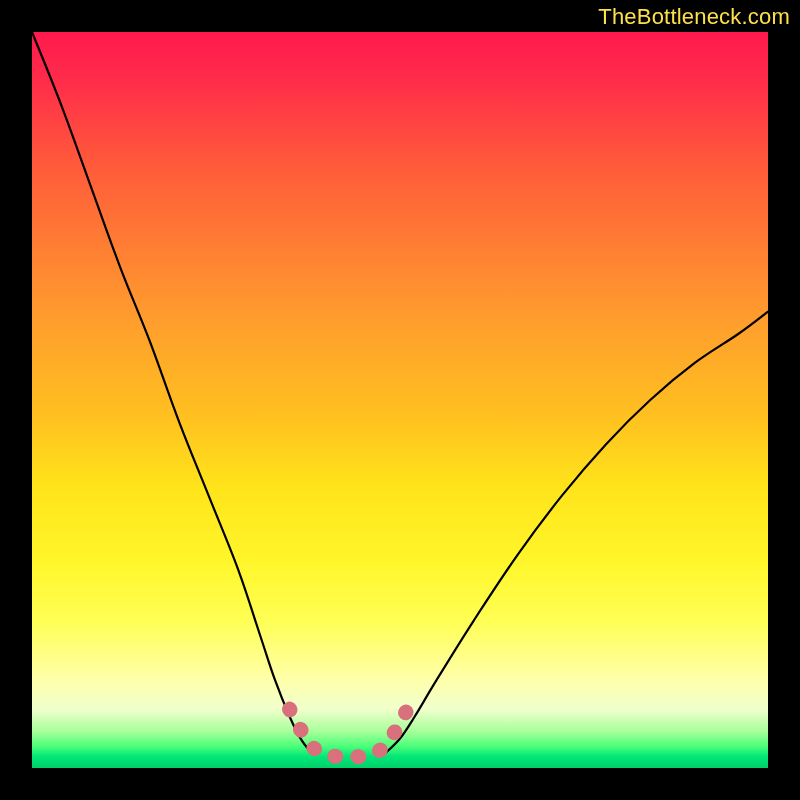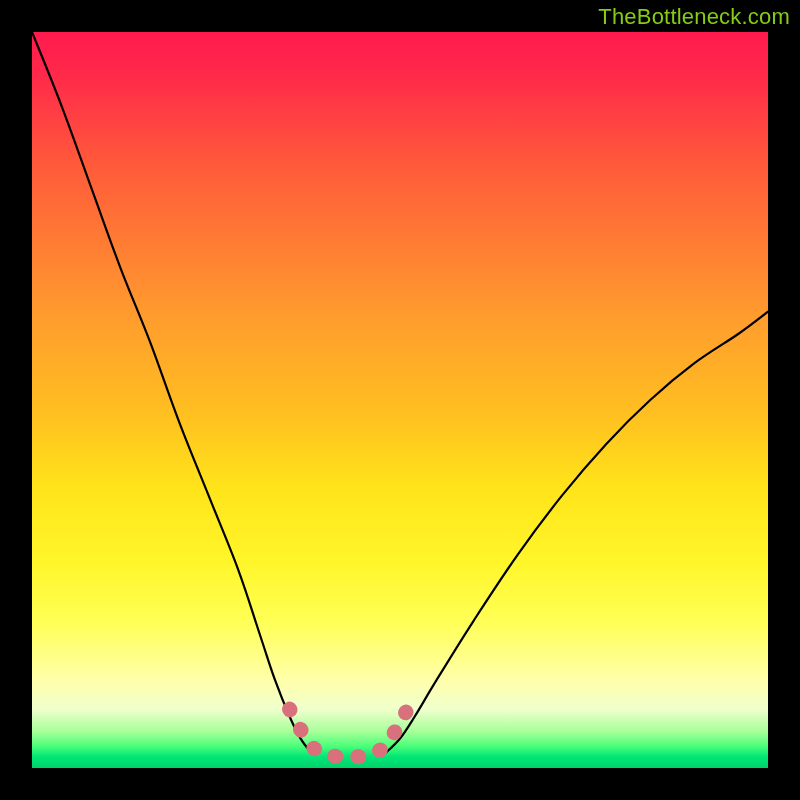--- a/index.html
+++ b/index.html
@@ -49,21 +49,21 @@
   svg.curves {
     position: absolute;
     inset: 0;
     width: 100%;
     height: 100%;
   }
   .watermark {
     position: absolute;
     top: 4px;
     right: 10px;
-    color: #84cc16;
+    color: #fde047;
     font-size: 22px;
     letter-spacing: 0.2px;
     user-select: none;
   }
 </style>
 </head>
 <body>
 
 <div class="stage">
 

